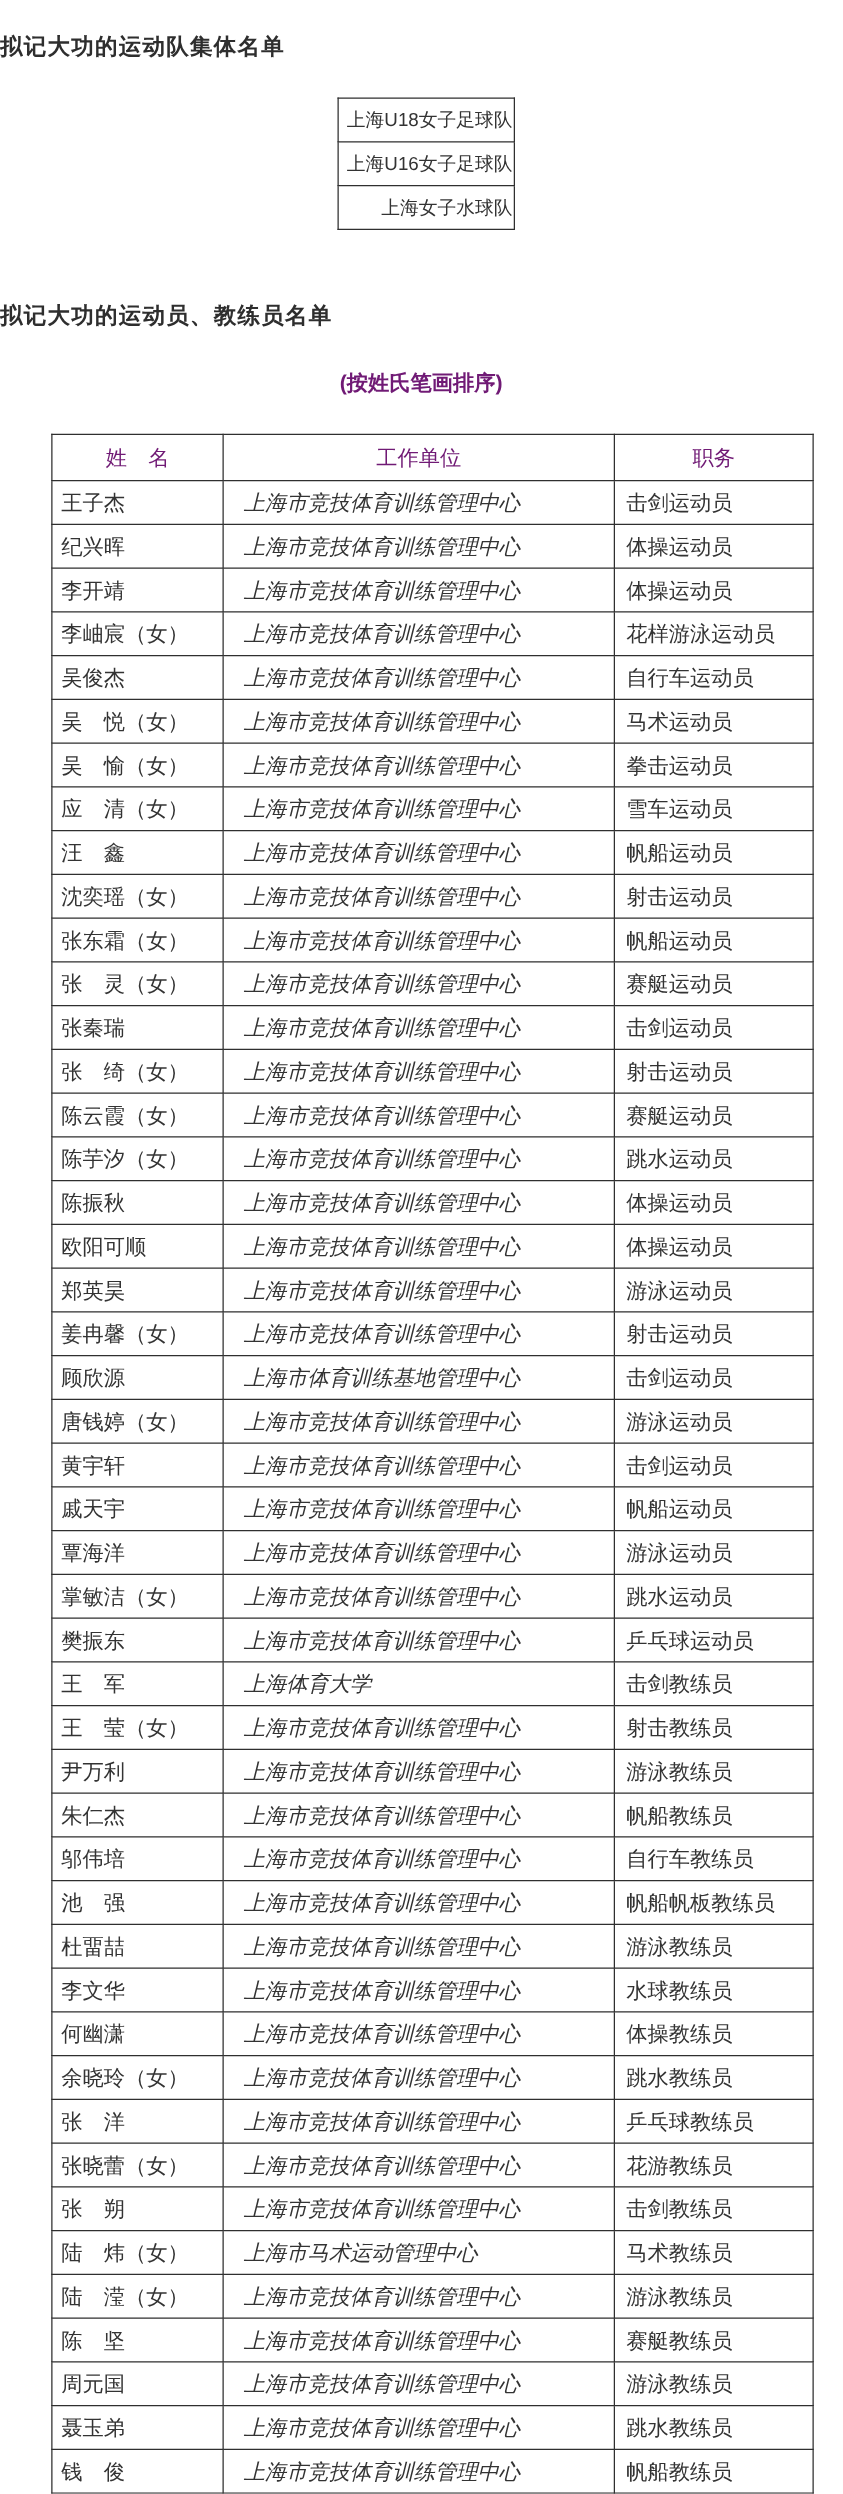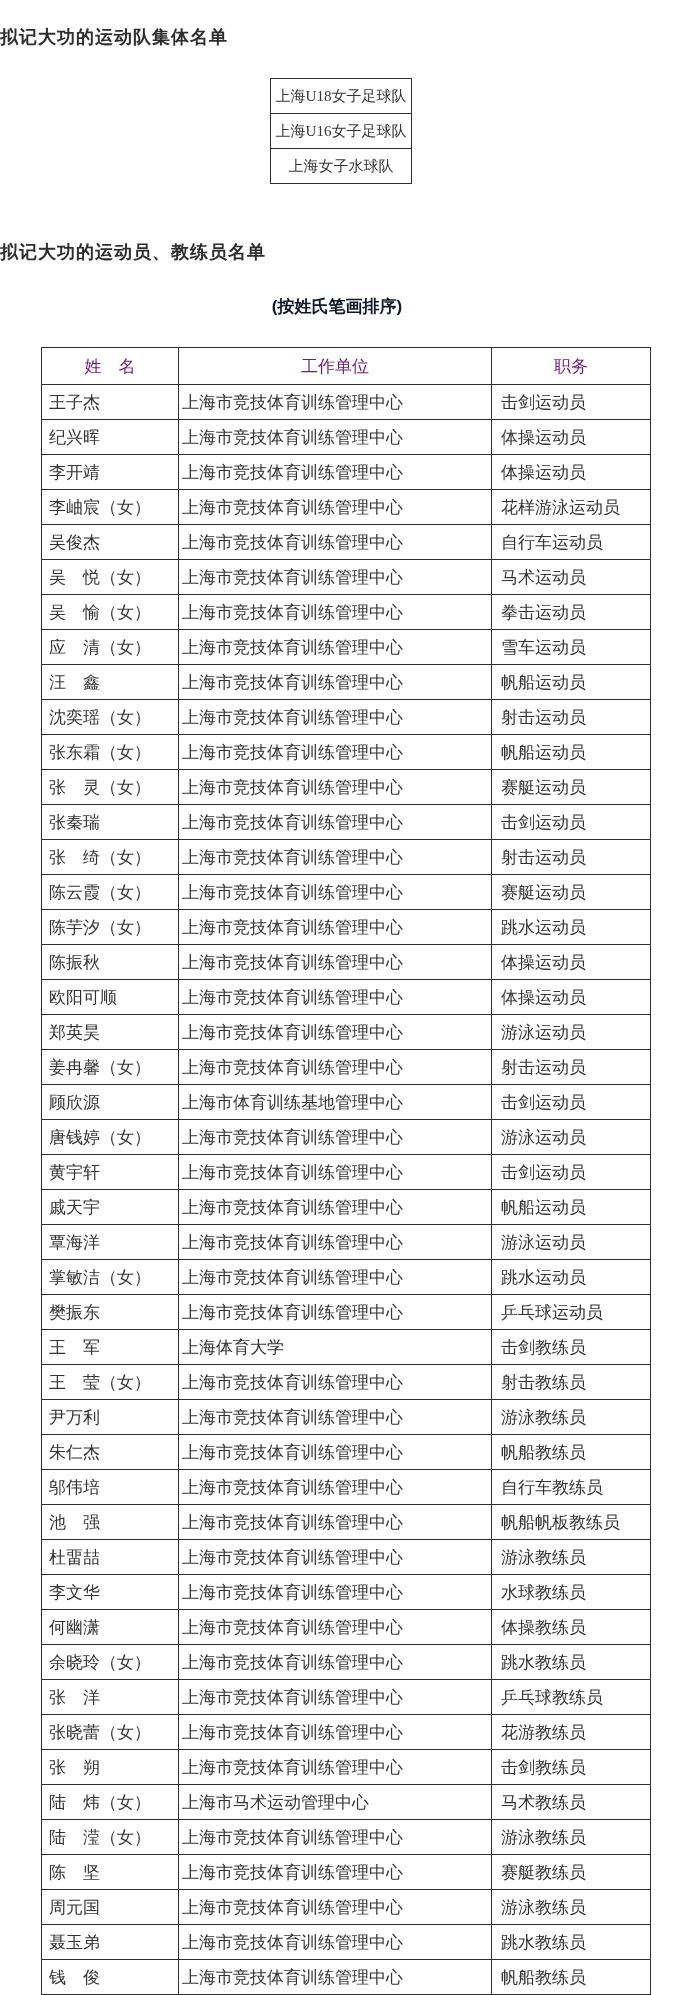--- a/index.html
+++ b/index.html
@@ -9,44 +9,44 @@
     color:#333333;position:relative;overflow:hidden;
   }
   .doc-title{
     margin:24px 0 0 0;text-align:left;
     font-size:18px;font-weight:bold;color:#2e2e2e;
     line-height:26px;letter-spacing:1px;
   }
   .title-2{margin-top:55px;font-family:Liberation Serif, serif;}
   .sort-note{
     margin:30px 0 0 0;text-align:center;
-    font-size:17px;font-weight:bold;color:#0f172a;line-height:24px;
+    font-size:17px;font-weight:bold;color:#701a75;line-height:24px;
   }
   table{border-collapse:collapse;table-layout:fixed;}
   td,th{border:1px solid #2f2f2f;font-weight:normal;overflow:hidden;white-space:nowrap;}
   
   .team-table{margin:28px 0 0 270px;width:142px;}
   .team-table td{
-    height:32px;text-align:center;vertical-align:middle;
-    font-size:15px;color:#333333;font-family:Liberation Serif, serif;
+    height:32px;text-align:right;vertical-align:middle;
+    font-size:15px;color:#333333;
   }
   
   .roster-table{margin:28px 0 0 41px;width:609px;}
   .roster-table col.c-name{width:137px;}
   .roster-table col.c-unit{width:313px;}
   .roster-table col.c-pos{width:159px;}
   .roster-table th{
     height:34px;text-align:center;vertical-align:middle;
     font-size:17px;color:#701a75;
   }
   .roster-table td{
     height:32px;vertical-align:middle;font-size:17px;color:#333333;
   }
   .roster-table td.name{padding-left:7px;}
-  .roster-table td.unit{padding-left:3px;}
+  .roster-table td.unit{padding-left:16px;font-style:italic;}
   .roster-table td.pos{padding-left:9px;}
 </style>
 </head>
 <body>
 
 <div class="doc-title">拟记大功的运动队集体名单</div>
 
 <table class="team-table">
   <tbody id="team-body">
       <tr>

